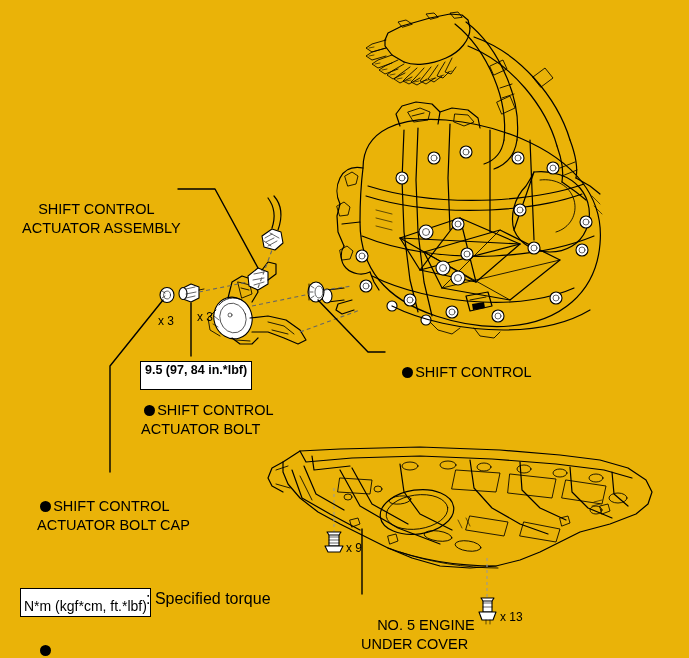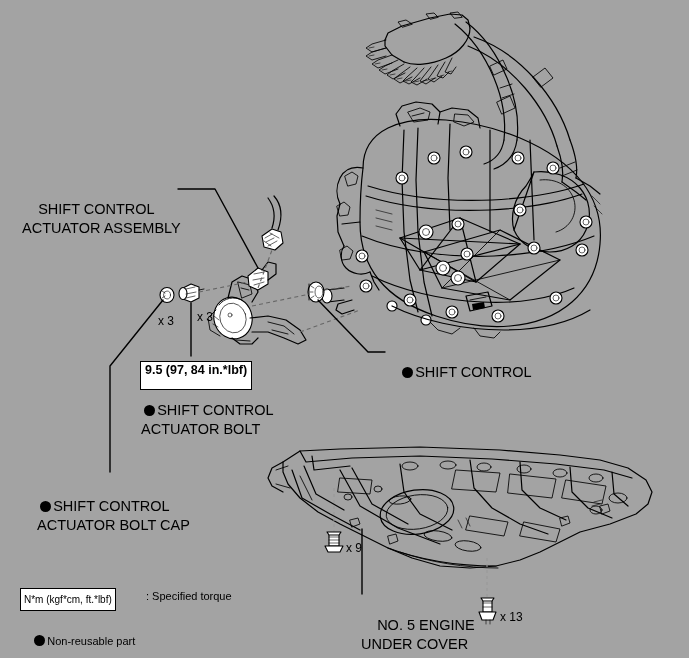--- a/index.html
+++ b/index.html
@@ -8,21 +8,21 @@
     padding: 0;
     background: #ffffff;
   }
   body {
     font-family: "Liberation Sans", sans-serif;
   }
   #diagram-root {
     position: relative;
     width: 689px;
     height: 658px;
-    background: #a3a3a3;
+    background: #eab308;
     overflow: hidden;
   }
   #diagram-svg {
     position: absolute;
     top: 0;
     left: 0;
     width: 689px;
     height: 658px;
   }
   .label-text {
@@ -56,30 +56,30 @@
     color: #000000;
     padding: 1px 4px 12px 4px;
     white-space: pre;
     line-height: 14px;
   }
   .legend-box {
     position: absolute;
     border: 1.4px solid #000000;
     background: #ffffff;
     font-family: "Liberation Sans", sans-serif;
-    font-size: 10px;
+    font-size: 14px;
     color: #000000;
-    padding: 3px 3px 2px 3px;
+    padding: 9px 3px 2px 3px;
     white-space: pre;
     line-height: 16px;
   }
   .legend-row {
     position: absolute;
     font-family: "Liberation Sans", sans-serif;
-    font-size: 11px;
+    font-size: 16px;
     color: #000000;
     white-space: pre;
     text-align: center;
   }
   .count-text {
     position: absolute;
     font-family: "Liberation Sans", sans-serif;
     font-size: 12px;
     color: #000000;
     white-space: pre;
@@ -439,16 +439,16 @@
 
   <div class="label-text" style="left:361px; top:597px;">
     <span>NO. 5 ENGINE</span><span class="label-line2">UNDER COVER</span>
   </div>
 
   <div class="legend-box" style="left:20px; top:588px;">N*m (kgf*cm, ft.*lbf)</div>
 
   <div class="legend-row" style="left:146px; top:590px;">: Specified torque</div>
 
   <div class="legend-row" style="left:22px; top:623px;">
-    <span class="bullet-dot"></span><span>Non-reusable part</span>
+    <span class="bullet-dot"></span>
   </div>
 
 </div>
 
 </body></html>

